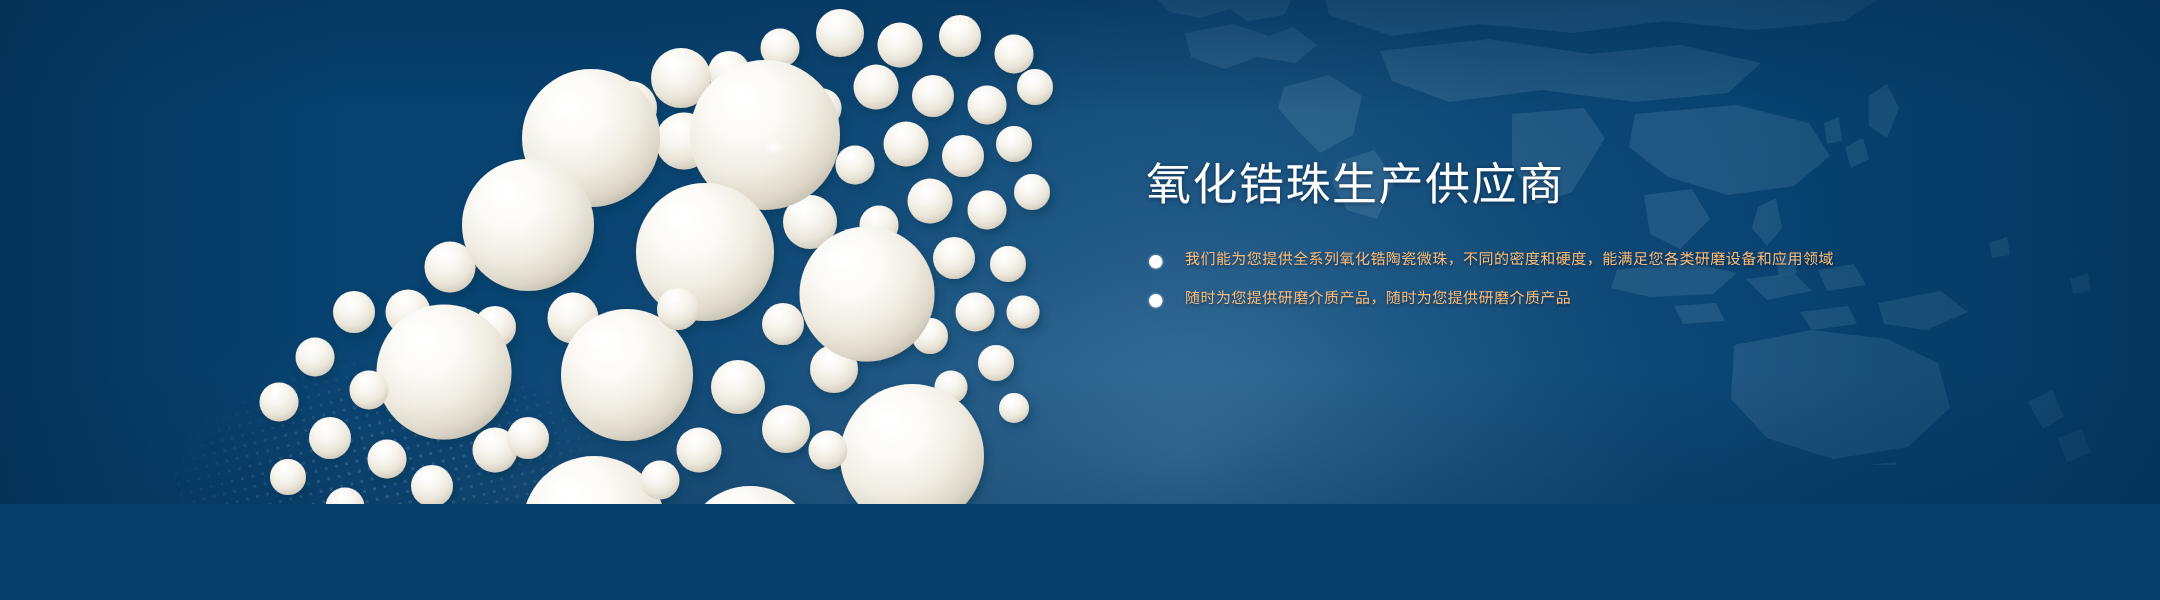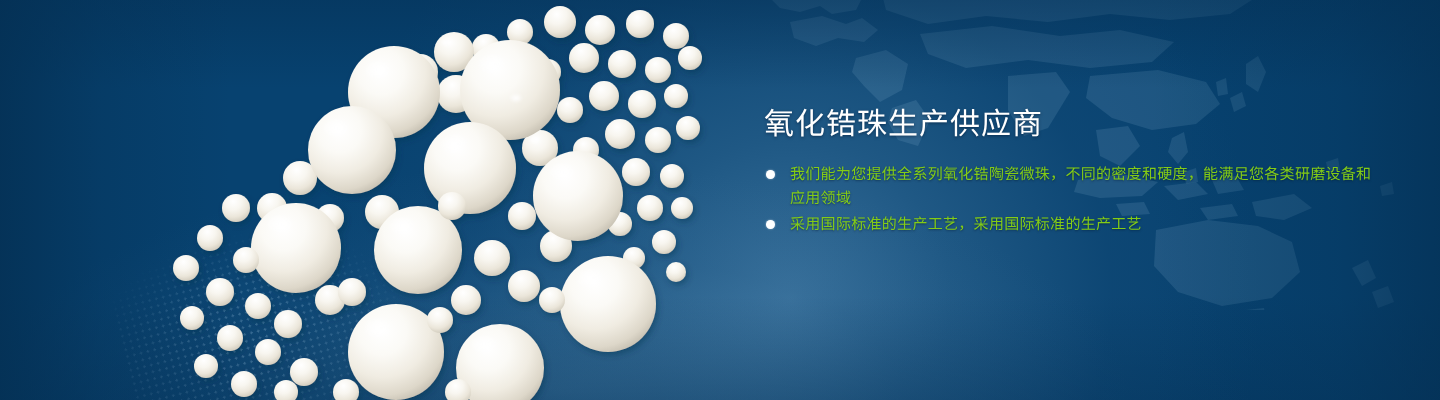--- a/index.html
+++ b/index.html
@@ -8,21 +8,21 @@
     padding: 0;
     background: #063f6c;
   }
   body {
     font-family: "Liberation Sans", "DejaVu Sans", sans-serif;
   }
 
   .banner {
     position: relative;
     width: 1440px;
-    height: 400px;
+    height: 336px;
     overflow: hidden;
     background: #074270;
   }
 
   
   .bg-base {
     position: absolute;
     inset: 0;
     background: #074270;
   }
@@ -125,23 +125,23 @@
 
   .bullets {
     margin: 18px 0 0 0;
     padding: 0;
     list-style: none;
   }
   .bullet {
     position: relative;
     padding-left: 26px;
     margin-bottom: 2px;
-    font-size: 15px;
+    font-size: 10px;
     line-height: 24px;
-    color: #84cc16;
+    color: #fdba74;
     letter-spacing: 0.3px;
     text-shadow: 0 1px 2px rgba(0,20,45,0.5);
   }
   .bullet .dot {
     position: absolute;
     left: 2px;
     top: 8px;
     width: 9px;
     height: 9px;
     border-radius: 50%;
@@ -348,18 +348,18 @@
   <div class="copy">
     <h1 class="headline">氧化锆珠生产供应商</h1>
 
     <ul class="bullets">
       <li class="bullet">
         <span class="dot"></span>
         <span>我们能为您提供全系列氧化锆陶瓷微珠，不同的密度和硬度，能满足您各类研磨设备和应用领域</span>
       </li>
       <li class="bullet">
         <span class="dot"></span>
-        <span>采用国际标准的生产工艺，采用国际标准的生产工艺</span>
+        <span>随时为您提供研磨介质产品，随时为您提供研磨介质产品</span>
       </li>
     </ul>
   </div>
 
 </div>
 
 </body></html>

